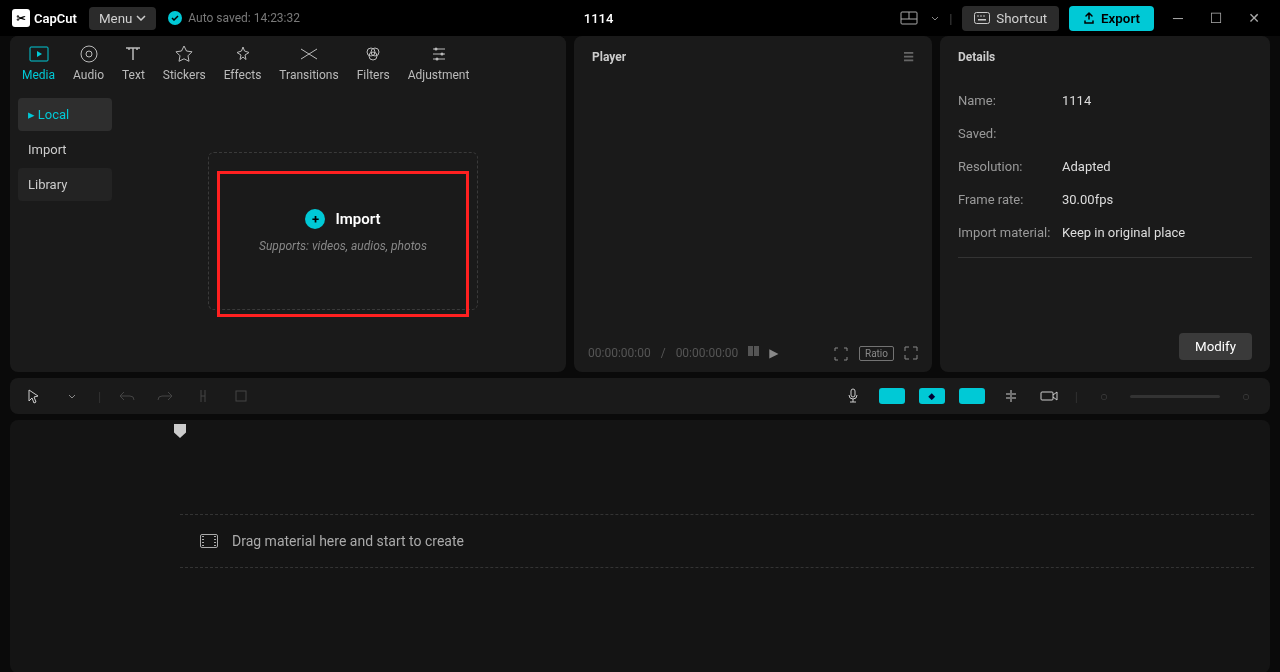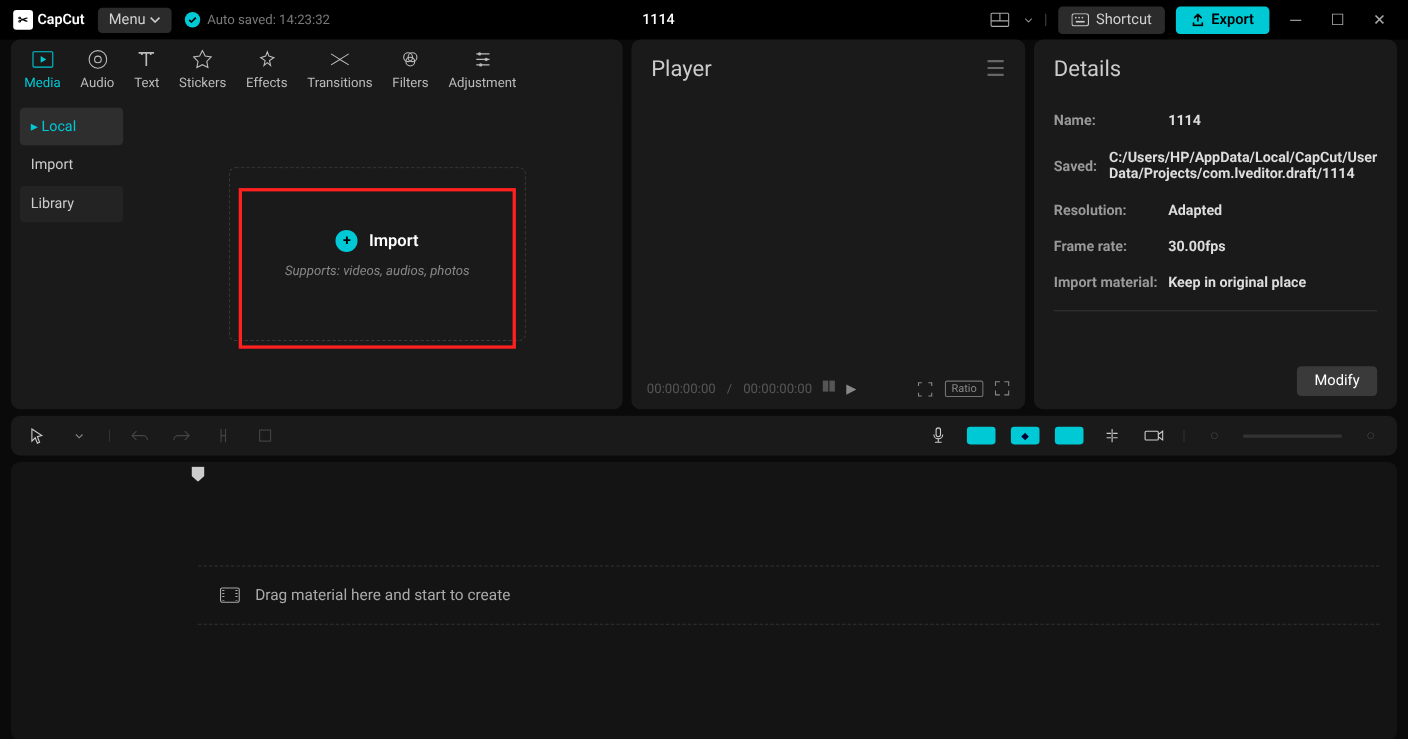--- a/index.html
+++ b/index.html
@@ -40,31 +40,31 @@
 .nav-item.lib { background: #232323; }
 .left-content { flex: 1; display: flex; align-items: center; justify-content: center; padding: 20px; }
 .import-box { border: 1px dashed #3a3a3a; border-radius: 6px; padding: 56px 50px; text-align: center; position: relative; }
 .import-highlight { position: absolute; border: 3px solid #ff2020; inset: 18px 8px -8px 8px; pointer-events: none; }
 .import-row { display: flex; align-items: center; justify-content: center; gap: 10px; margin-bottom: 10px; }
 .plus-icon { width: 20px; height: 20px; background: #00c9d6; border-radius: 50%; display: flex; align-items: center; justify-content: center; color: #000; font-weight: bold; }
 .import-label { color: #fff; font-weight: 600; font-size: 15px; }
 .import-sub { color: #888; font-size: 12px; font-style: italic; }
 
 
-.panel-header { padding: 14px 18px; display: flex; align-items: center; justify-content: space-between; color: #ccc; font-size: 20px; }
+.panel-header { padding: 14px 18px; display: flex; align-items: center; justify-content: space-between; color: #ccc; font-size: 12px; font-weight: bold; }
 .hamburger { color: #666; cursor: pointer; }
 .player-body { flex: 1; }
 .player-footer { padding: 10px 14px; display: flex; align-items: flex-start; gap: 10px; color: #555; font-size: 12px; }
 .play-btn { color: #888; cursor: pointer; }
 .footer-spacer { flex: 1; }
 .ratio-box { border: 1px solid #737373; padding: 1px 5px; border-radius: 2px; font-size: 10px; color: #888; }
 
 
 .details-body { padding: 6px 18px; flex: 1; }
-.detail-row { display: flex; padding: 9px 0; align-items: center; font-weight: bold; }
+.detail-row { display: flex; padding: 9px 0; align-items: flex-end; }
 .detail-label { width: 104px; color: #999; }
 .detail-value { flex: 1; color: #ddd; }
 .detail-divider { height: 1px; background: #333; margin: 8px 0; }
 .modify-row { display: flex; justify-content: flex-end; padding: 4px 18px 12px; }
 .modify-btn { background: #3a3a3a; color: #ffffff; border: none; padding: 6px 16px; border-radius: 4px; cursor: pointer; }
 
 
 .toolbar { height: 36px; background: #1a1a1a; margin: 6px 10px 0; border-radius: 8px; display: flex; align-items: center; padding: 0 12px; gap: 14px; }
 .tool-btn { background: none; border: none; color: #888; cursor: pointer; width: 24px; height: 24px; display: flex; align-items: center; justify-content: center; }
 .tool-btn.disabled { color: #444; }
@@ -270,21 +270,20 @@
     <div class="panel-header">
       <span>Details</span>
     </div>
     <div class="details-body">
       <div class="detail-row">
           <span class="detail-label">Name:</span>
           <span class="detail-value">1114</span>
         </div>
       <div class="detail-row">
           <span class="detail-label">Saved:</span>
-          <span class="detail-value">C:/Users/HP/AppData/Local/CapCut/User Data/Projects/com.lveditor.draft/1114</span>
         </div>
       <div class="detail-row">
           <span class="detail-label">Resolution:</span>
           <span class="detail-value">Adapted</span>
         </div>
       <div class="detail-row">
           <span class="detail-label">Frame rate:</span>
           <span class="detail-value">30.00fps</span>
         </div>
       <div class="detail-row">

